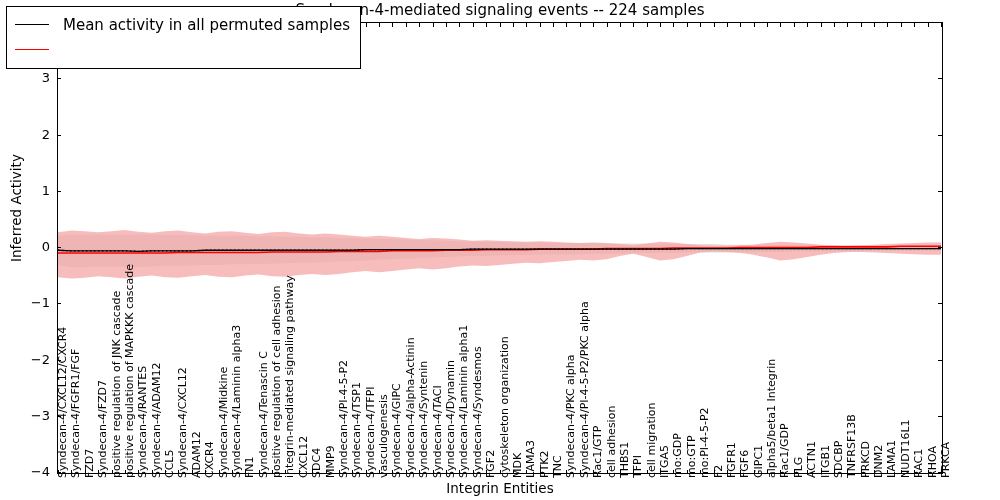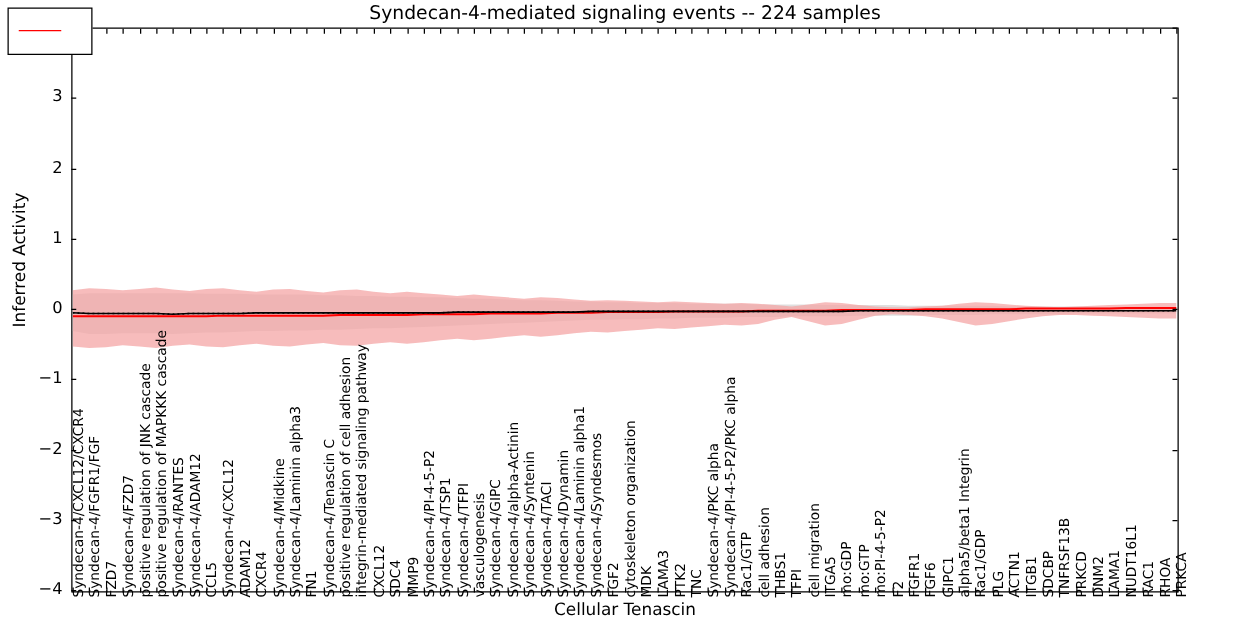--- a/index.html
+++ b/index.html
@@ -301,21 +301,25 @@
       <div class="xl" style="left: 857.242px; bottom: 0px; top: 4px;">RAC1</div>
       <div style="position: absolute; left: 857.242px; top: -4px; width: 1px; height: 4px; background: rgb(0, 0, 0);"></div>
       <div style="position: absolute; left: 857.242px; top: -451px; width: 1px; height: 4px; background: rgb(0, 0, 0);"></div>
       <div class="xl" style="left: 870.621px; bottom: 0px; top: 4px;">RHOA</div>
       <div style="position: absolute; left: 870.621px; top: -4px; width: 1px; height: 4px; background: rgb(0, 0, 0);"></div>
       <div style="position: absolute; left: 870.621px; top: -451px; width: 1px; height: 4px; background: rgb(0, 0, 0);"></div>
       <div class="xl" style="left: 884px; bottom: 0px; top: 4px;">PRKCA</div>
       <div style="position: absolute; left: 884px; top: -4px; width: 1px; height: 4px; background: rgb(0, 0, 0);"></div>
       <div style="position: absolute; left: 884px; top: -451px; width: 1px; height: 4px; background: rgb(0, 0, 0);"></div>
     </div>
-  <div id="xlabel">Cellular Tenascin</div>
+  <div id="xlabel">Integrin Entities</div>
 
   <div id="legend">
     <div class="lrow">
+      <span class="lline"></span>
+      <span class="ltext">Mean activity in all permuted samples</span>
+    </div>
+    <div class="lrow">
       <span class="lline red"></span>
     </div>
   </div>
 
 </div>
 
 </body></html>

